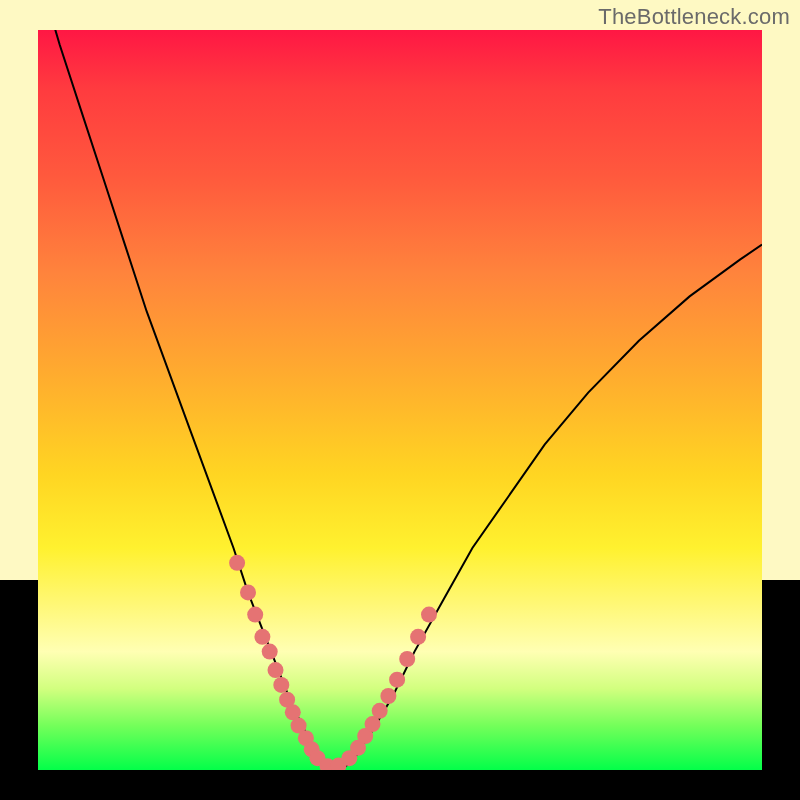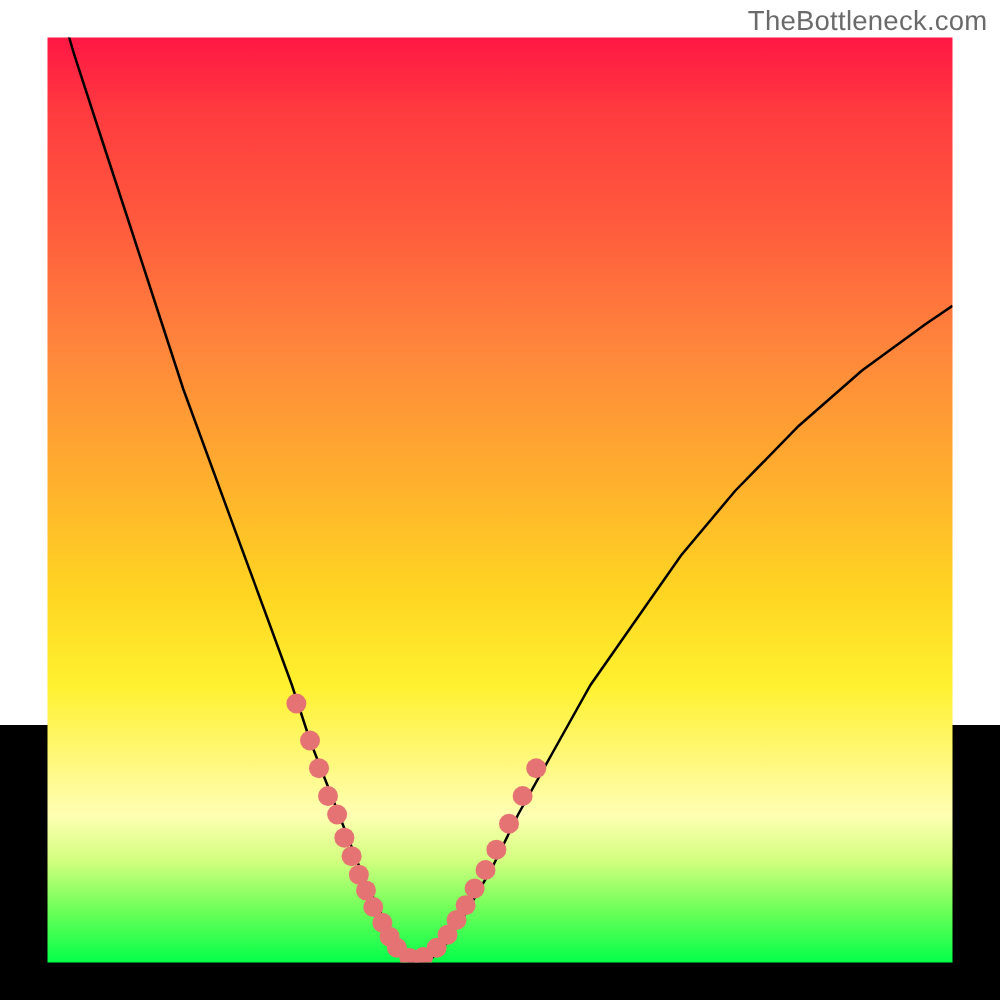--- a/index.html
+++ b/index.html
@@ -8,21 +8,21 @@
     width: 800px;
     height: 800px;
     overflow: hidden;
     background: #000;
     font-family: Arial, Helvetica, sans-serif;
   }
   .frame {
     position: relative;
     width: 800px;
     height: 580px;
-    background: #ffffff;
+    background: #fef9c3;
   }
   .watermark {
     position: absolute;
     top: 4px;
     right: 10px;
     color: #6a6a6a;
     font-size: 22px;
     font-weight: 500;
     letter-spacing: 0.2px;
     z-index: 10;

